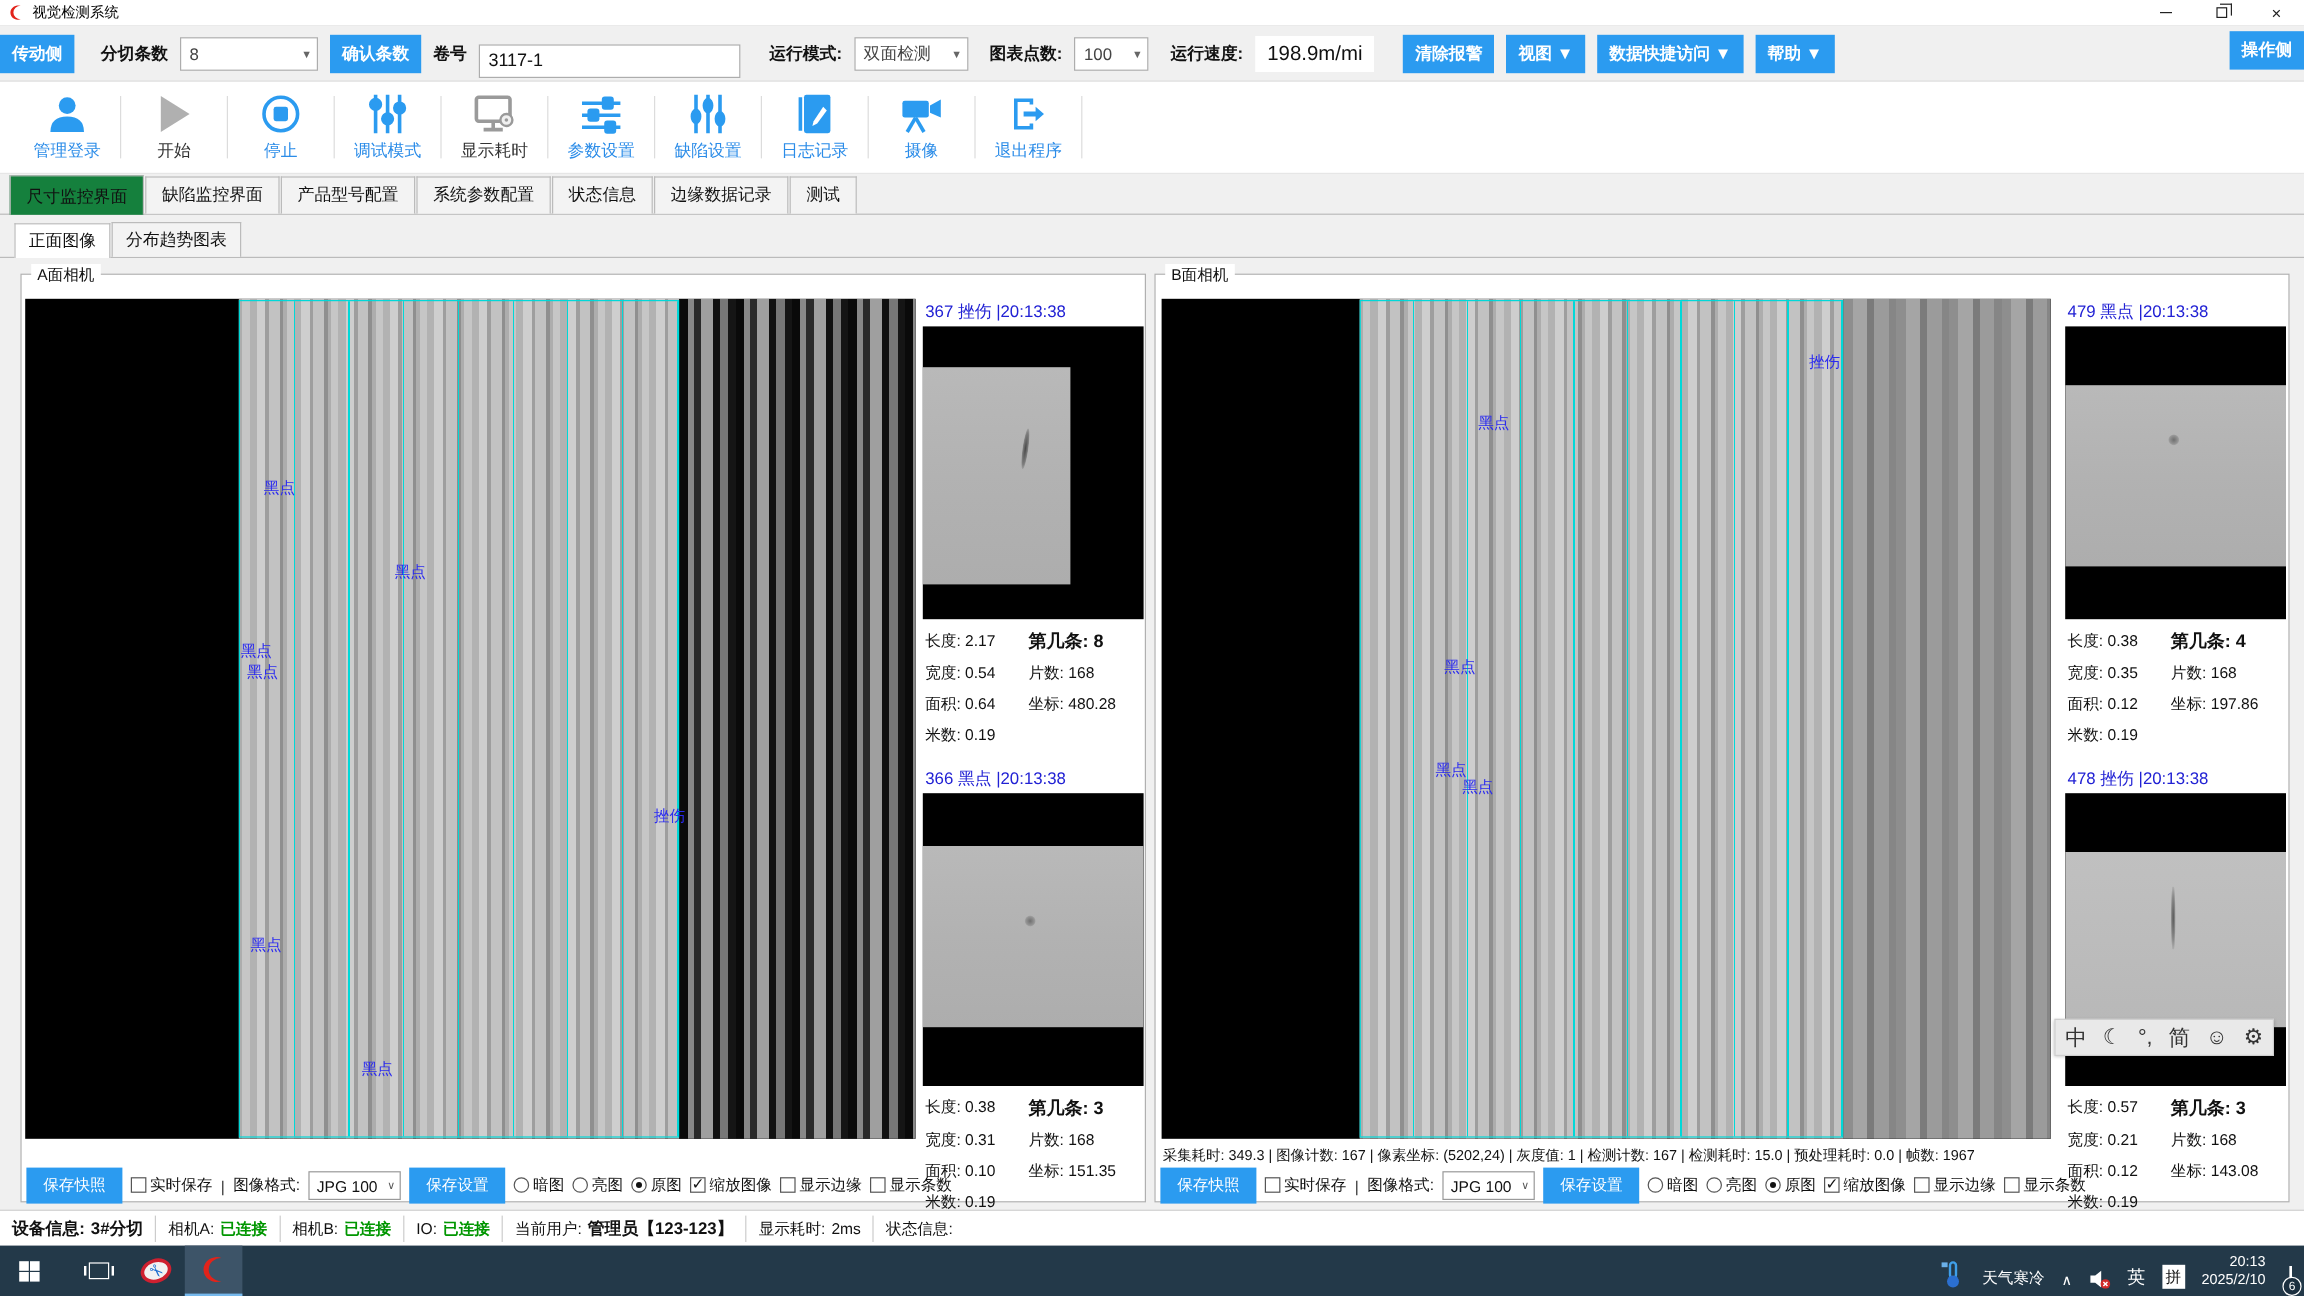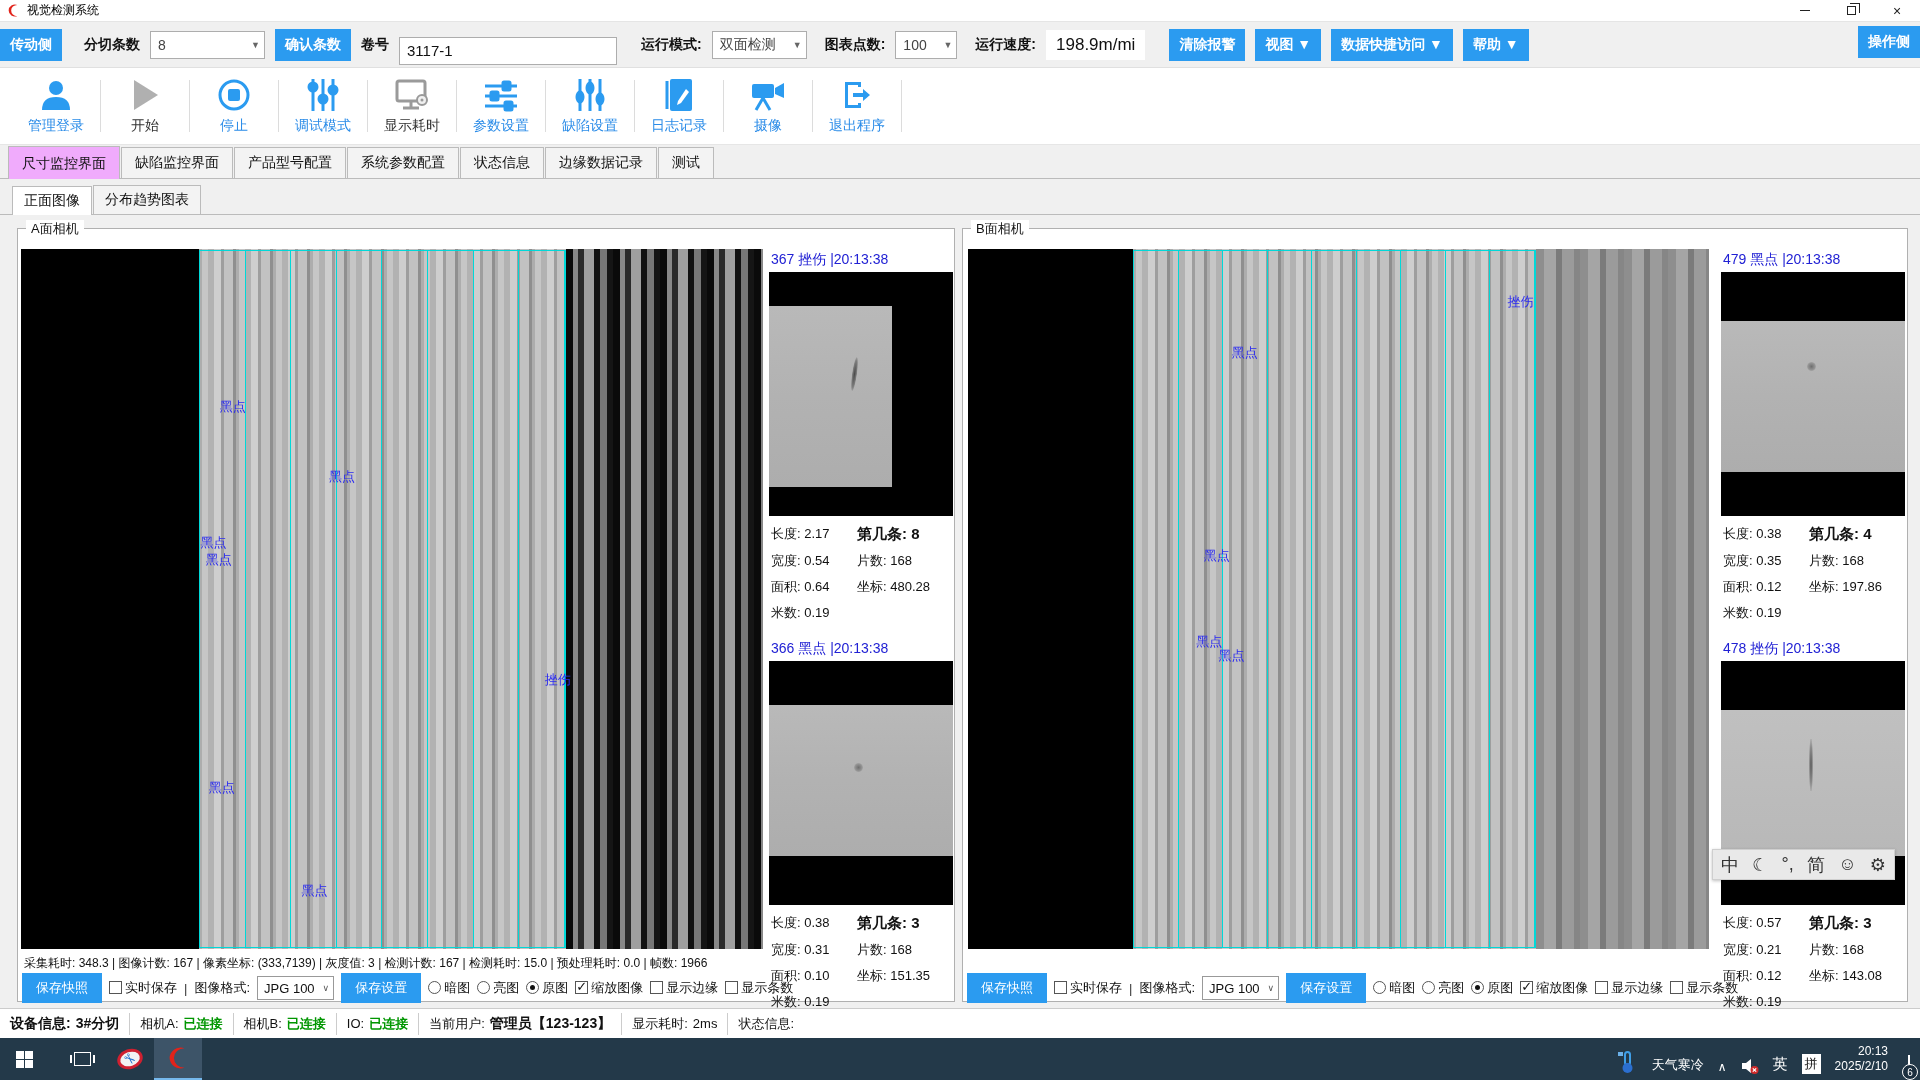--- a/index.html
+++ b/index.html
@@ -30,21 +30,21 @@
   .icon-toolbar { height:77px; background:#fff; display:flex; align-items:flex-start; padding:8px 0 0 12px; border-bottom:1px solid #e6e6e6; }
   .tool { display:flex; flex-direction:column; align-items:center; gap:3px; min-width:88px; padding:0 4px; cursor:pointer; }
   .tool .ticon { height:38px; display:flex; align-items:center; justify-content:center; }
   .tool .tlabel { font-size:14px; color:#2b8ce8; white-space:nowrap; }
   .tool.disabled .tlabel { color:#333; }
   .tool-sep { width:1px; height:52px; background:#dcdcdc; margin-top:4px; }
 
   
   .tabbar { height:32px; background:#f0f0f0; display:flex; align-items:flex-end; padding-left:8px; border-bottom:1px solid #bbb; margin-top:2px; }
   .tab { font-size:14px; color:#111; padding:6px 13px; border:1px solid #bbb; border-bottom:none; background:#f3f3f3; margin-right:1px; cursor:pointer; }
-  .tab.active { background:#f0abfc; position:relative; top:1px; padding-top:8px; }
+  .tab.active { background:#15803d; position:relative; top:1px; padding-top:8px; }
   .subtabbar { height:30px; background:#f0f0f0; display:flex; align-items:flex-end; padding-left:12px; border-bottom:1px solid #bbb; margin-top:6px; }
   .subtab { font-size:14px; color:#111; padding:5px 11px; border:1px solid #bbb; border-bottom:none; background:#f3f3f3; margin-right:1px; cursor:pointer; }
   .subtab.active { background:#fff; position:relative; top:1px; }
 
   
   .main { position:absolute; top:222px; left:0; width:1920px; height:786px; background:#f0f0f0; }
   .panel { position:absolute; top:6px; height:774px; background:#fff; border:1px solid #b0b0b0; }
   .panel-a { left:17px; width:938px; }
   .panel-b { left:962px; width:946px; }
   .panel-label { position:absolute; top:-9px; left:8px; background:#fff; padding:0 5px; font-size:13px; color:#111; z-index:3; }
@@ -358,21 +358,20 @@
           <span class="stat"><span>宽度:</span> <span>0.31</span></span>
           <span class="stat"><span>片数:</span> <span>168</span></span>
           <span class="stat"><span>面积:</span> <span>0.10</span></span>
           <span class="stat"><span>坐标:</span> <span>151.35</span></span>
           <span class="stat"><span>米数:</span> <span>0.19</span></span>
           <span class="stat"></span>
         </div>
       </div>
     </div>
 
-    <div class="status-line">采集耗时: 348.3 | 图像计数: 167 | 像素坐标: (333,7139) | 灰度值: 3 | 检测计数: 167 | 检测耗时: 15.0 | 预处理耗时: 0.0 | 帧数: 1966</div>
     <div class="controls-row">
       <button class="btn-small">保存快照</button>
       <span><span class="cb"></span><span>实时保存</span></span>
       <span class="ctl-sep">|</span>
         <span>图像格式:</span>
       <span class="mini-combo">
           <span>JPG 100</span>
           <span class="chev">∨</span>
         </span>
       <button class="btn-small">保存设置</button>
@@ -430,20 +429,21 @@
           <span class="stat"><span>宽度:</span> <span>0.21</span></span>
           <span class="stat"><span>片数:</span> <span>168</span></span>
           <span class="stat"><span>面积:</span> <span>0.12</span></span>
           <span class="stat"><span>坐标:</span> <span>143.08</span></span>
           <span class="stat"><span>米数:</span> <span>0.19</span></span>
           <span class="stat"></span>
         </div>
       </div>
     </div>
 
+    <div class="status-line">采集耗时: 349.3 | 图像计数: 167 | 像素坐标: (5202,24) | 灰度值: 1 | 检测计数: 167 | 检测耗时: 15.0 | 预处理耗时: 0.0 | 帧数: 1967</div>
     <div class="controls-row">
       <button class="btn-small">保存快照</button>
       <span><span class="cb"></span><span>实时保存</span></span>
       <span class="ctl-sep">|</span>
         <span>图像格式:</span>
       <span class="mini-combo">
           <span>JPG 100</span>
           <span class="chev">∨</span>
         </span>
       <button class="btn-small">保存设置</button>

